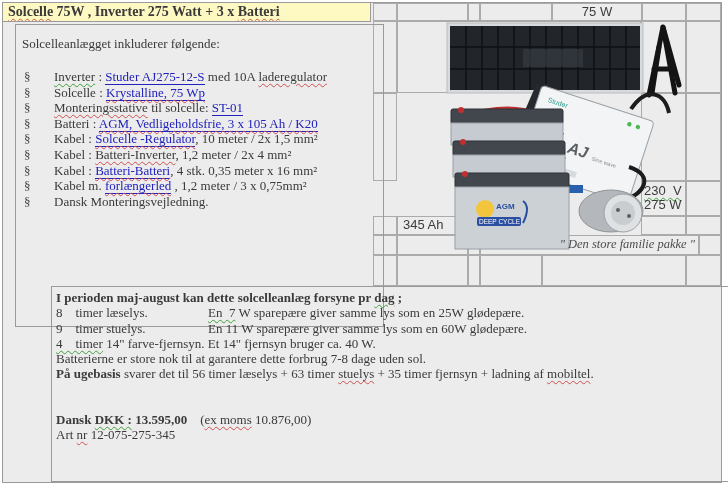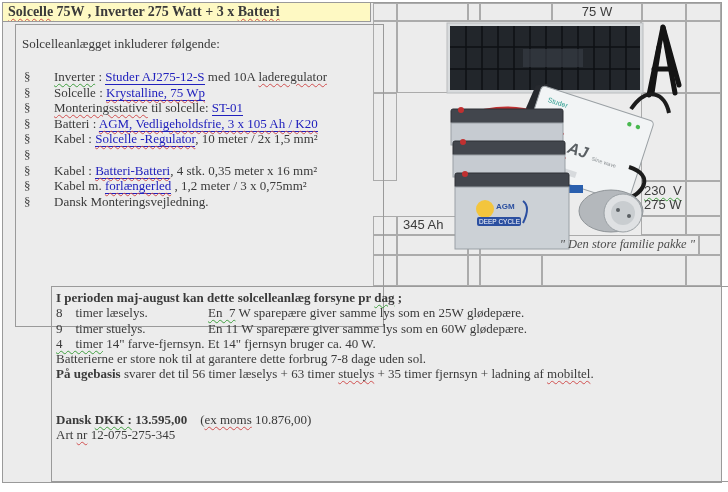--- a/index.html
+++ b/index.html
@@ -162,21 +162,21 @@
     <div class="quote-lbl" style="left:476px;top:234px;width:216px;">" Den store familie pakke "</div>
 
     <div class="left-box">
       <div class="intro-line">Solcelleanlægget inkluderer følgende:</div>
       <div id="package-list">
           <div class="pkg-item"><span class="pkg-bullet">§</span><span><span class="sp-green">Inverter</span><span> : </span><span class="lnk">Studer AJ275-12-S</span><span> med 10A </span><span class="sp-red">laderegulator</span></span></div>
           <div class="pkg-item"><span class="pkg-bullet">§</span><span><span>Solcelle : </span><span class="lnk sp-red">Krystalline, 75 Wp</span></span></div>
           <div class="pkg-item"><span class="pkg-bullet">§</span><span><span class="sp-red">Monteringsstative</span><span> til solcelle: </span><span class="lnk">ST-01</span></span></div>
           <div class="pkg-item"><span class="pkg-bullet">§</span><span><span>Batteri : </span><span class="lnk sp-red">AGM, Vedligeholdsfrie, 3 x 105 Ah / K20</span></span></div>
           <div class="pkg-item"><span class="pkg-bullet">§</span><span><span>Kabel : </span><span class="lnk sp-red">Solcelle -Regulator</span><span>, 10 meter / 2x 1,5 mm²</span></span></div>
-          <div class="pkg-item"><span class="pkg-bullet">§</span></div>
+          <div class="pkg-item"><span class="pkg-bullet">§</span><span><span>Kabel : </span><span class="sp-red">Batteri-Inverter</span><span>, 1,2 meter / 2x 4 mm²</span></span></div>
           <div class="pkg-item"><span class="pkg-bullet">§</span><span><span>Kabel : </span><span class="lnk sp-red">Batteri-Batteri</span><span>, 4 stk. 0,35 meter x 16 mm²</span></span></div>
           <div class="pkg-item"><span class="pkg-bullet">§</span><span><span>Kabel m. </span><span class="lnk sp-red">forlængerled</span><span> , 1,2 meter / 3 x 0,75mm²</span></span></div>
           <div class="pkg-item"><span class="pkg-bullet">§</span><span><span>Dansk Monteringsvejledning.</span></span></div>
         </div>
     </div>
 
     <div class="bottom-box">
       <div class="bline"><span class="bold">I perioden maj-august kan dette solcelleanlæg forsyne pr </span><span class="bold sp-green">dag</span><span class="bold"> ;</span></div>
       <div id="usage-lines">
           <div class="bline"><span class="lcol">8    timer læselys.</span><span class="sp-green">En  7</span><span> W sparepære giver samme lys som en 25W glødepære.</span></div>

